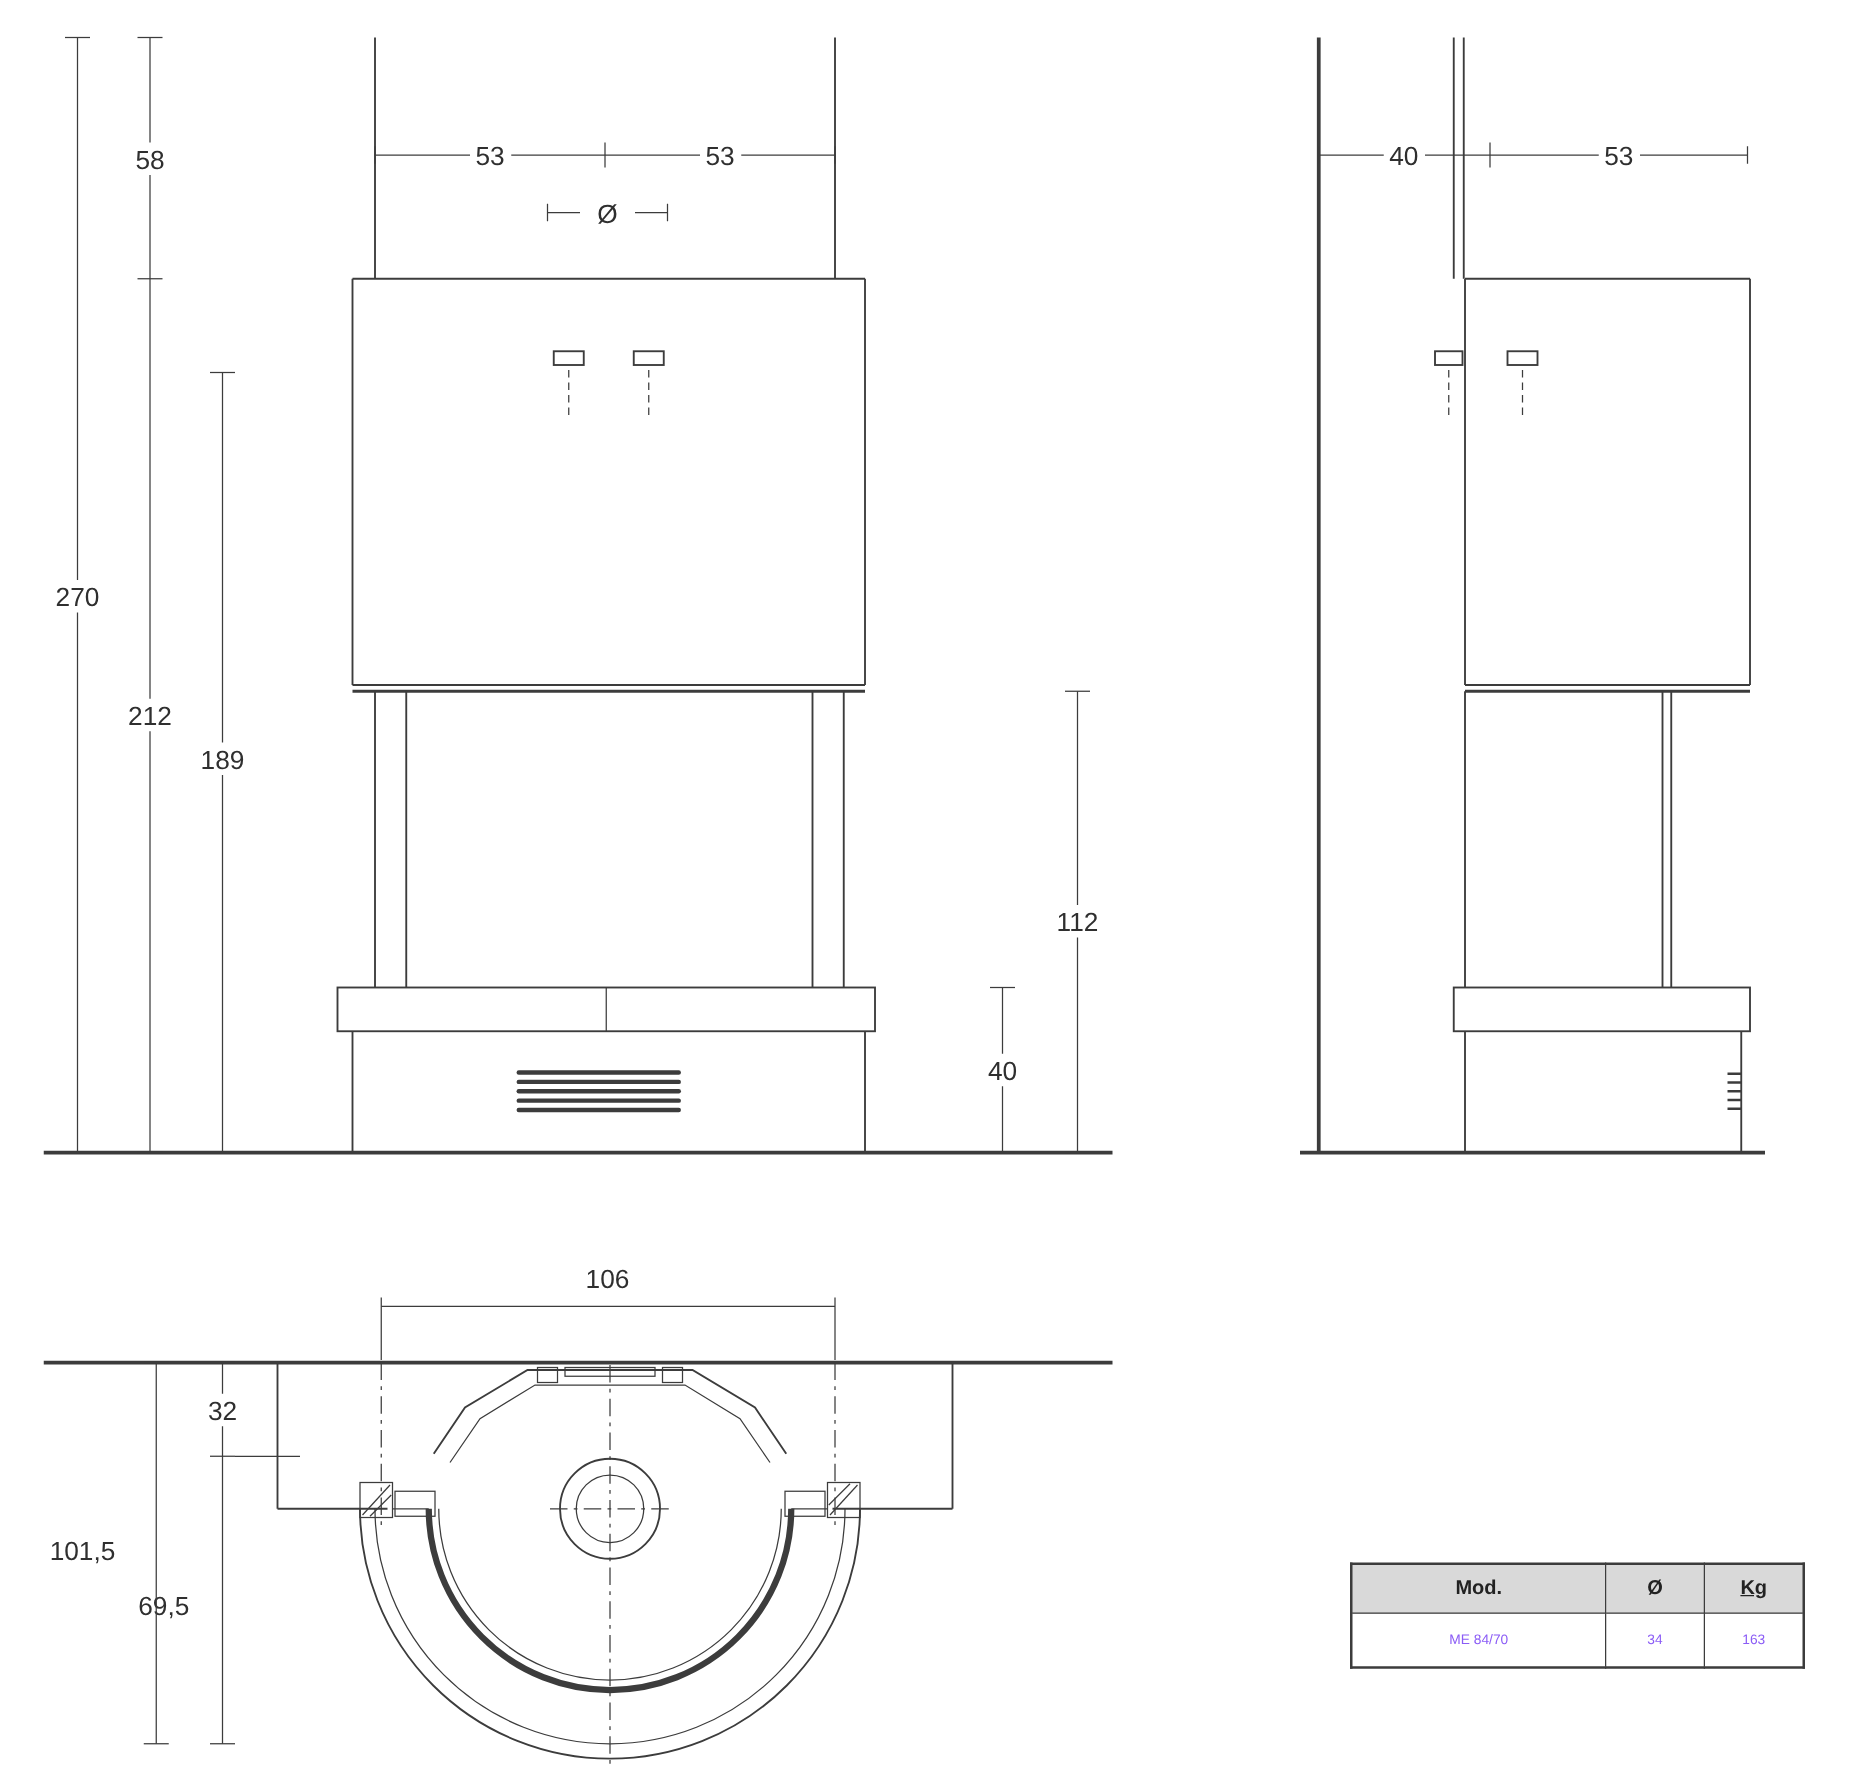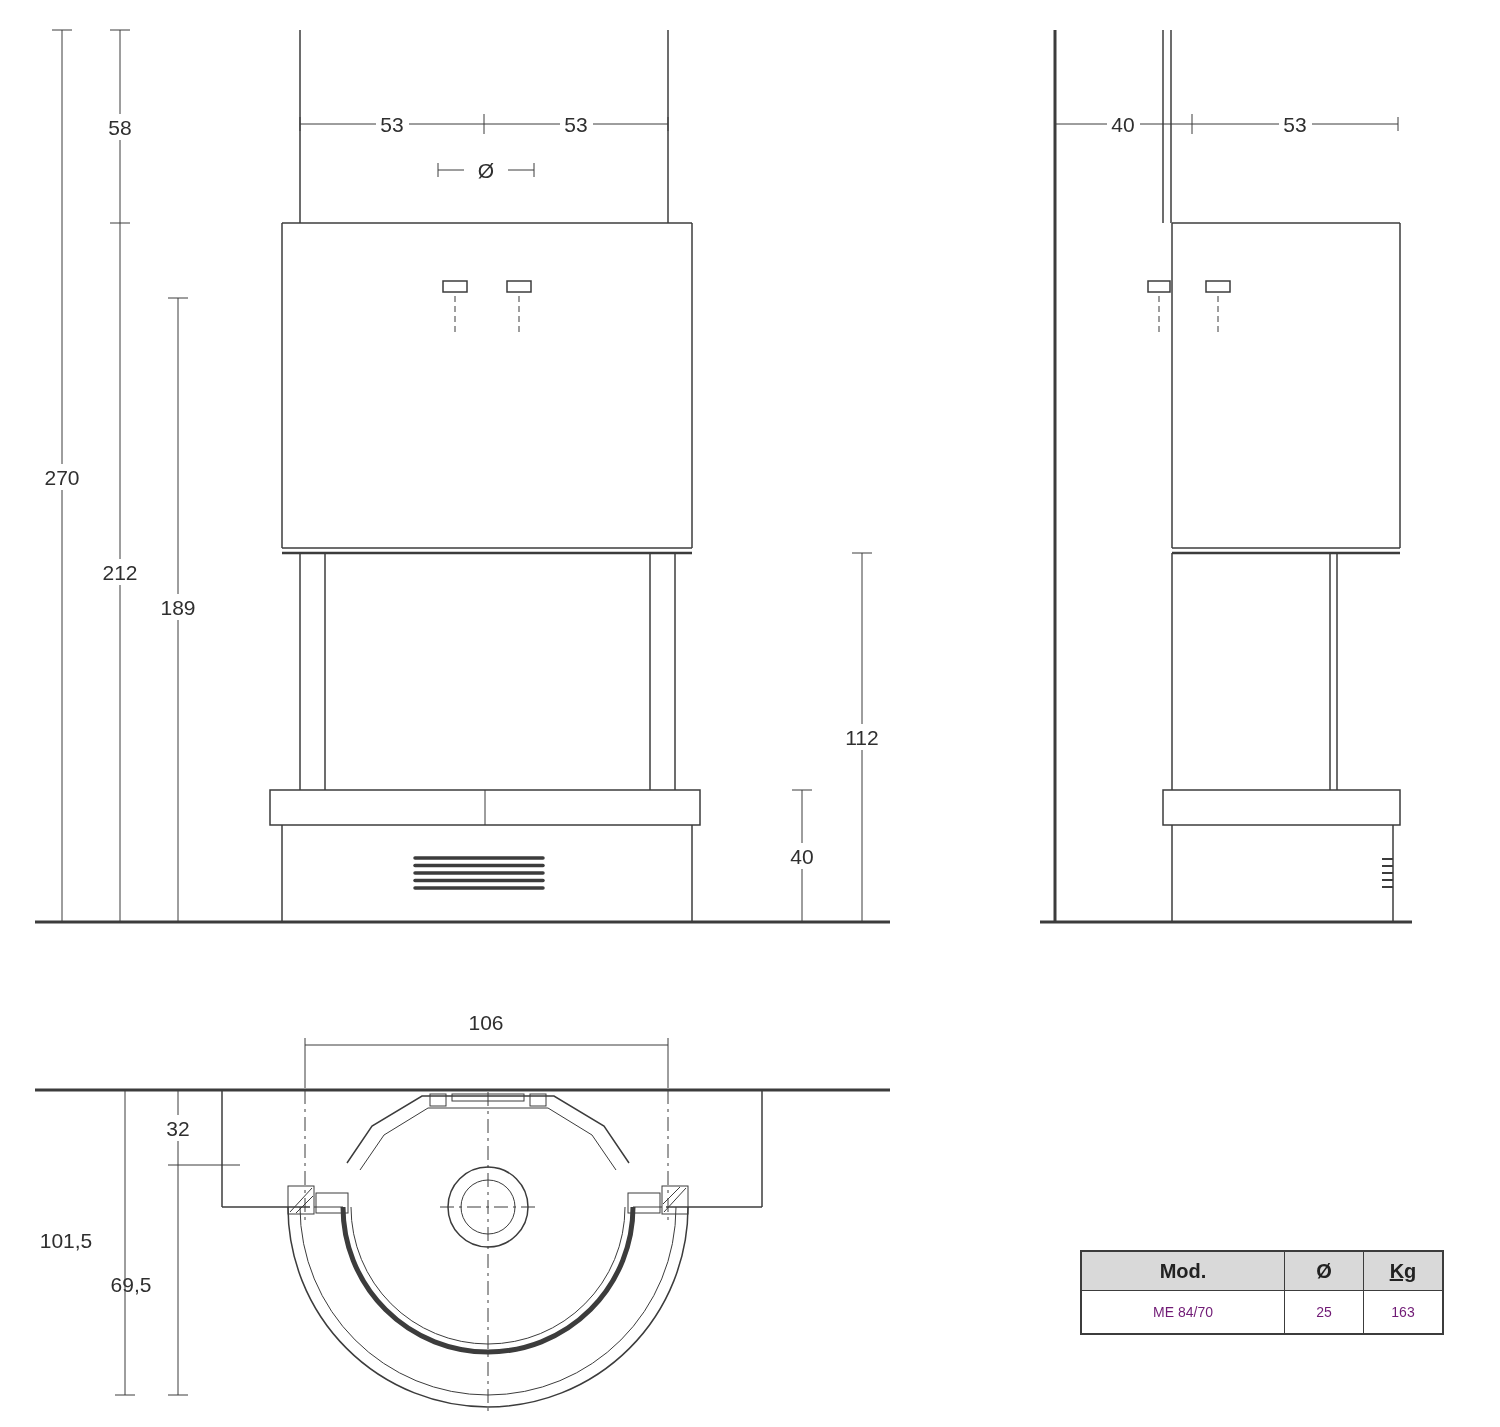--- a/index.html
+++ b/index.html
@@ -15,23 +15,23 @@
   .spec-table{
     position:absolute;left:1080px;top:1250px;width:352px;
     border-collapse:collapse;background:#fff;
     border:2px solid #3c3c3c;table-layout:fixed;
   }
   .spec-table th,.spec-table td{
     border:1px solid #3c3c3c;text-align:center;vertical-align:middle;
     font-family:"Liberation Sans", sans-serif;
   }
   .spec-table th{
-    background:#d9d9d9;font-size:20px;font-weight:bold;height:36px;color:#222;
-  }
-  .spec-table td{font-size:14px;height:40px;color:#701a75;}
+    background:#d9d9d9;font-size:16px;font-weight:bold;height:36px;color:#222;
+  }
+  .spec-table td{font-size:11px;height:40px;color:#8b5cf6;}
   .col-mod{width:200px;}
   .col-dia{width:76px;}
   .col-kg{width:76px;text-decoration:underline;}
 </style>
 </head>
 <body>
 
 <div class="canvas">
 
 <svg class="drawing-svg" width="1500" height="1427" viewBox="0 0 1500 1427">
@@ -292,19 +292,19 @@
   <thead>
     <tr>
       <th class="col-mod">Mod.</th>
       <th class="col-dia">Ø</th>
       <th class="col-kg">Kg</th>
     </tr>
   </thead>
   <tbody>
     <tr>
       <td>ME 84/70</td>
-      <td>25</td>
+      <td>34</td>
       <td>163</td>
     </tr>
   </tbody>
 </table>
 
 </div>
 
 </body></html>

